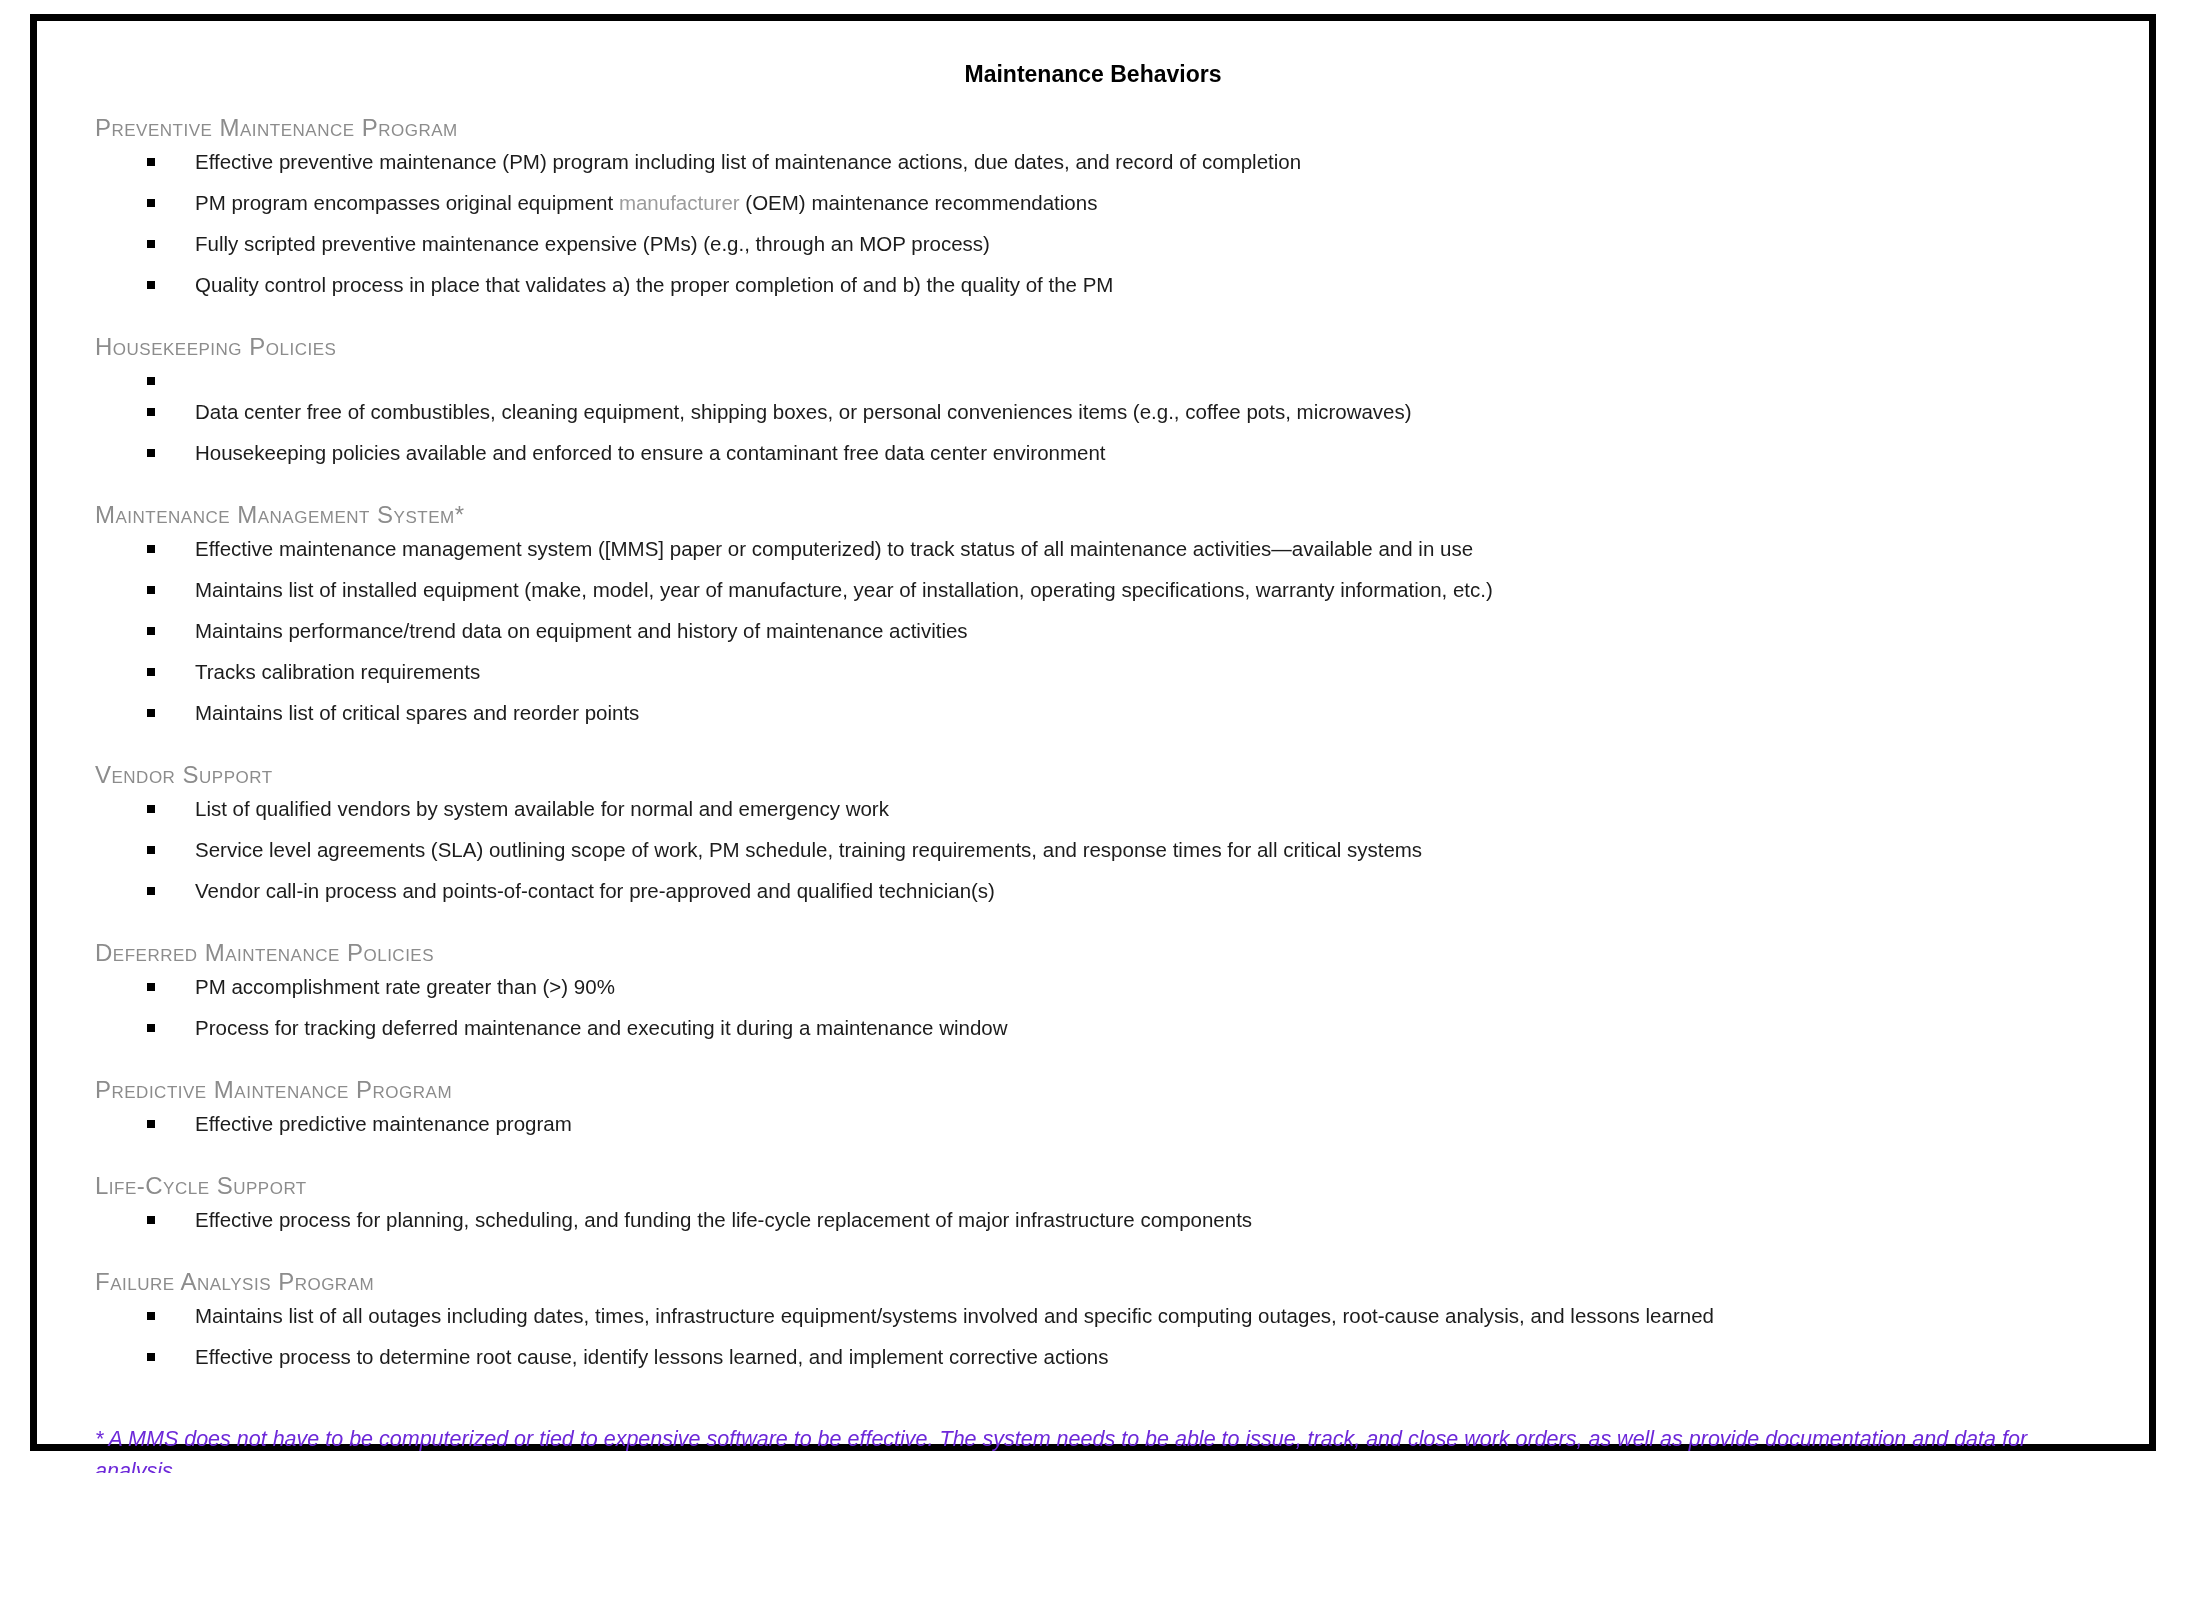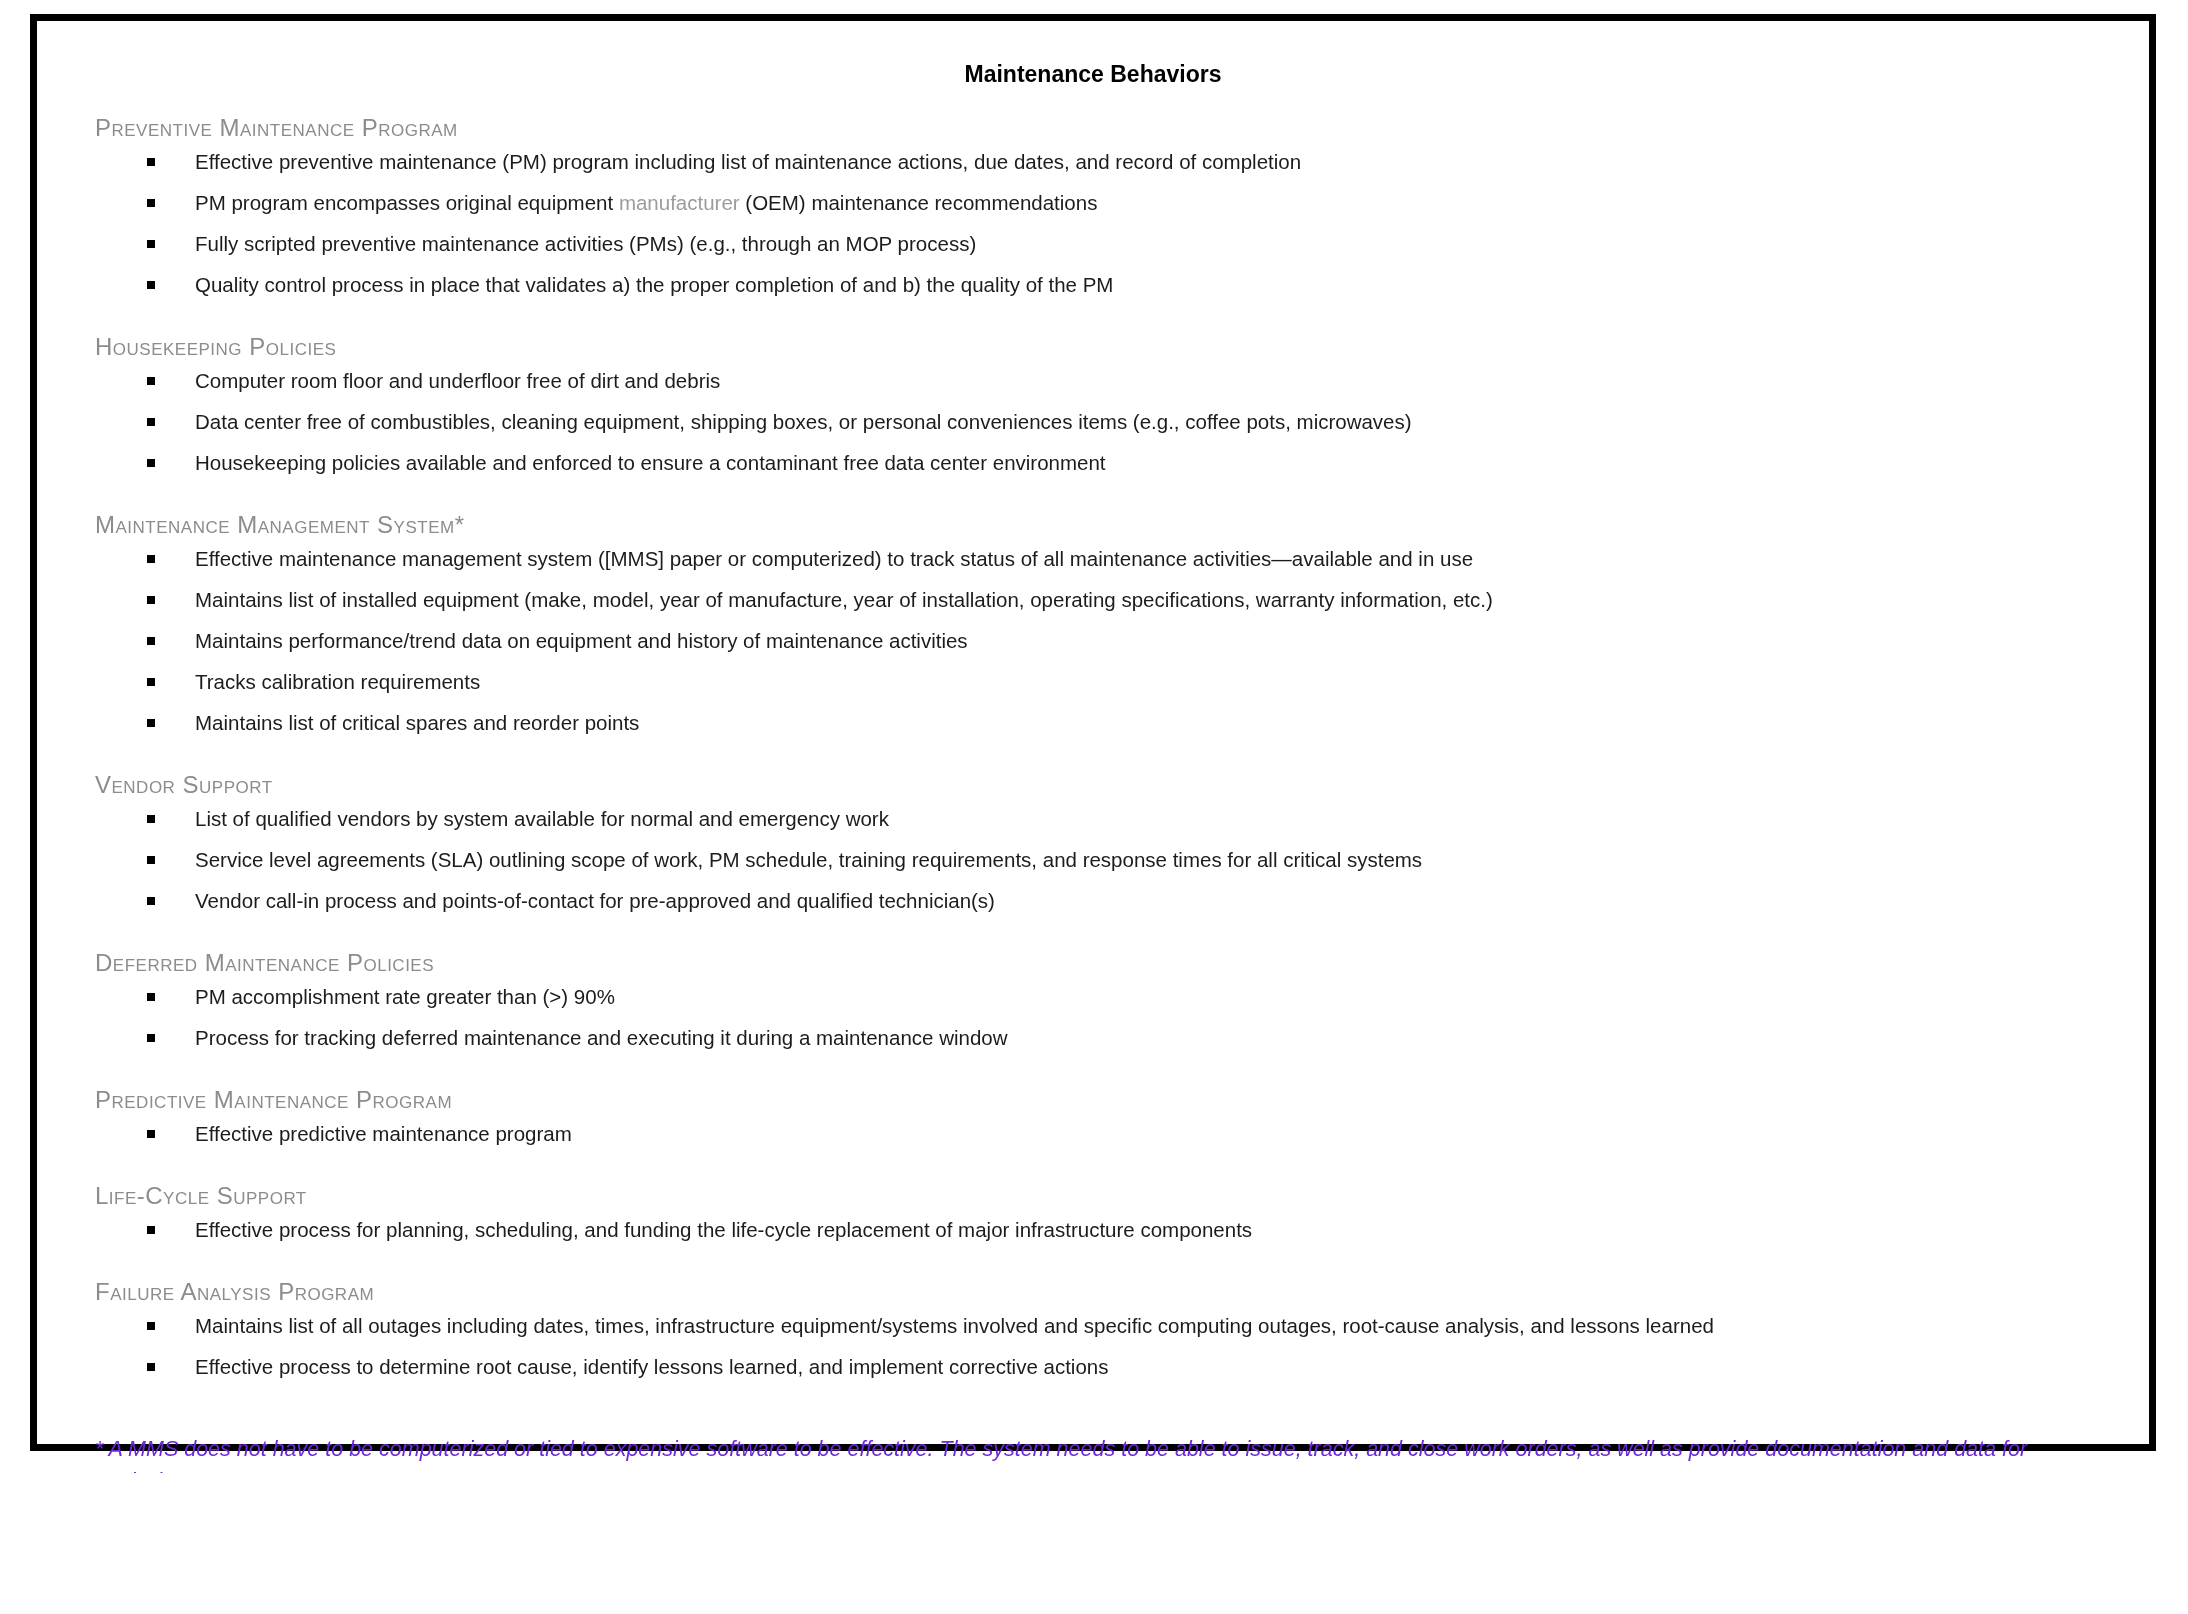--- a/index.html
+++ b/index.html
@@ -99,34 +99,33 @@
               <li>
                 <span class="sq"></span>
                 <span class="bullet-text"><span>Effective preventive maintenance (PM) program including list of maintenance actions, due dates, and record of completion</span></span>
               </li>
               <li>
                 <span class="sq"></span>
                 <span class="bullet-text"><span>PM program encompasses original equipment </span><span class="muted">manufacturer</span><span> (OEM) maintenance recommendations</span></span>
               </li>
               <li>
                 <span class="sq"></span>
-                <span class="bullet-text"><span>Fully scripted preventive maintenance activities (PMs) (e.g., through an MOP process)</span></span>
+                <span class="bullet-text"><span>Fully scripted preventive maintenance expensive (PMs) (e.g., through an MOP process)</span></span>
               </li>
               <li>
                 <span class="sq"></span>
                 <span class="bullet-text"><span>Quality control process in place that validates a) the proper completion of and b) the quality of the PM</span></span>
               </li>
             </ul>
           </section>
           <section class="section">
             <div class="section-heading">Housekeeping Policies</div>
             <ul class="bullets">
               <li>
                 <span class="sq"></span>
-                <span class="bullet-text"><span>Computer room floor and underfloor free of dirt and debris</span></span>
               </li>
               <li>
                 <span class="sq"></span>
                 <span class="bullet-text"><span>Data center free of combustibles, cleaning equipment, shipping boxes, or personal conveniences items (e.g., coffee pots, microwaves)</span></span>
               </li>
               <li>
                 <span class="sq"></span>
                 <span class="bullet-text"><span>Housekeeping policies available and enforced to ensure a contaminant free data center environment</span></span>
               </li>
             </ul>

